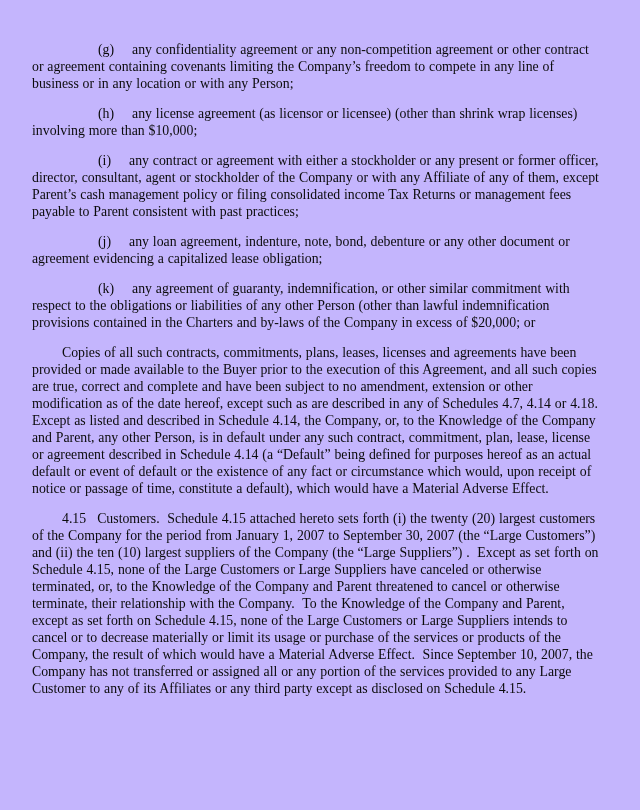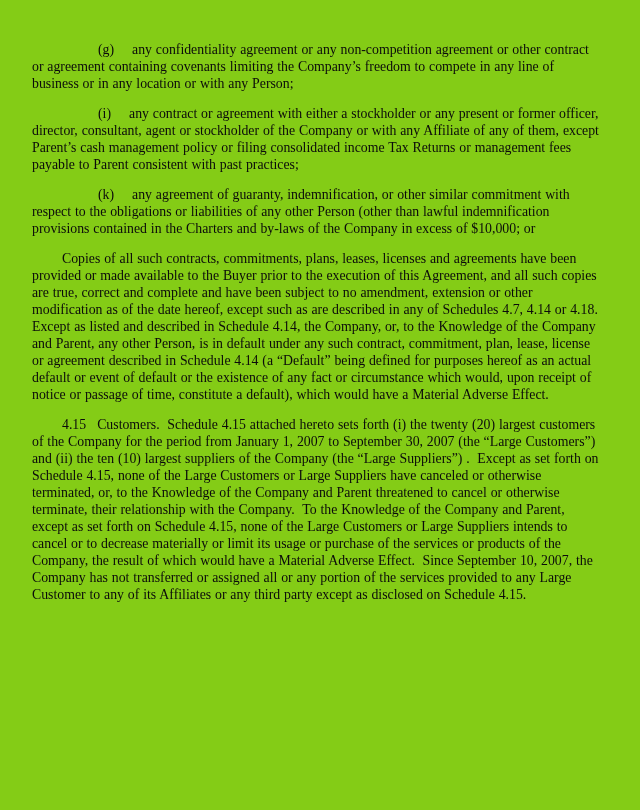--- a/index.html
+++ b/index.html
@@ -12,21 +12,21 @@
     height: 810px;
     overflow: hidden;
     font-family: "Liberation Serif", "DejaVu Serif", serif;
     color: #0b0b0b;
   }
   .page {
     box-sizing: border-box;
     width: 640px;
     height: 810px;
     padding: 41px 36px 0 32px;
-    background: #84cc16;
+    background: #c4b5fd;
   }
   .doc p {
     margin: 0 0 13px 0;
     font-size: 13.8px;
     line-height: 17px;
     text-align: left;
     word-spacing: 0.4px;
   }
   p.sub { text-indent: 66px; }
   p.body, p.section { text-indent: 30px; }
@@ -37,18 +37,20 @@
     text-decoration-thickness: 1px;
     text-underline-offset: 2px;
   }
 </style>
 </head>
 <body>
 
 <div class="page">
   <div class="doc">
       <p class="sub"><span>(g)</span><span class="tab"></span><span>any confidentiality agreement or any non-competition agreement or other contract or agreement containing covenants limiting the Company’s freedom to compete in any line of business or in any location or with any Person;</span></p>
+      <p class="sub"><span>(h)</span><span class="tab"></span><span>any license agreement (as licensor or licensee) (other than shrink wrap licenses) involving more than $10,000;</span></p>
       <p class="sub"><span>(i)</span><span class="tab"></span><span>any contract or agreement with either a stockholder or any present or former officer, director, consultant, agent or stockholder of the Company or with any Affiliate of any of them, except Parent’s cash management policy or filing consolidated income Tax Returns or management fees payable to Parent consistent with past practices;</span></p>
-      <p class="sub"><span>(k)</span><span class="tab"></span><span>any agreement of guaranty, indemnification, or other similar commitment with respect to the obligations or liabilities of any other Person (other than lawful indemnification provisions contained in the Charters and by-laws of the Company in excess of $10,000; or</span></p>
+      <p class="sub"><span>(j)</span><span class="tab"></span><span>any loan agreement, indenture, note, bond, debenture or any other document or agreement evidencing a capitalized lease obligation;</span></p>
+      <p class="sub"><span>(k)</span><span class="tab"></span><span>any agreement of guaranty, indemnification, or other similar commitment with respect to the obligations or liabilities of any other Person (other than lawful indemnification provisions contained in the Charters and by-laws of the Company in excess of $20,000; or</span></p>
       <p class="body"><span>Copies of all such contracts, commitments, plans, leases, licenses and agreements have been provided or made available to the Buyer prior to the execution of this Agreement, and all such copies are true, correct and complete and have been subject to no amendment, extension or other modification as of the date hereof, except such as are described in any of </span><span class="u">Schedules 4.7, 4.14</span><span> or </span><span class="u">4.18</span><span>.&nbsp; Except as listed and described in </span><span class="u">Schedule 4.14</span><span>, the Company, or, to the Knowledge of the Company and Parent, any other Person, is in default under any such contract, commitment, plan, lease, license or agreement described in </span><span class="u">Schedule 4.14</span><span> (a “</span><span class="u">Default</span><span>” being defined for purposes hereof as an actual default or event of default or the existence of any fact or circumstance which would, upon receipt of notice or passage of time, constitute a default), which would have a Material Adverse Effect.</span></p>
       <p class="section"><span>4.15</span><span class="tab"></span><span class="u">Customers</span><span>.&nbsp; </span><span class="u">Schedule 4.15</span><span> attached hereto sets forth (i) the twenty (20) largest customers of the Company for the period from January 1, 2007 to September 30, 2007 (the “</span><span class="u">Large Customers</span><span>”) and (ii) the ten (10) largest suppliers of the Company (the “</span><span class="u">Large Suppliers</span><span>”) .&nbsp; Except as set forth on </span><span class="u">Schedule 4.15</span><span>, none of the Large Customers or Large Suppliers have canceled or otherwise terminated, or, to the Knowledge of the Company and Parent threatened to cancel or otherwise terminate, their relationship with the Company.&nbsp; To the Knowledge of the Company and Parent, except as set forth on </span><span class="u">Schedule 4.15</span><span>, none of the Large Customers or Large Suppliers intends to cancel or to decrease materially or limit its usage or purchase of the services or products of the Company, the result of which would have a Material Adverse Effect.&nbsp; Since September 10, 2007, the Company has not transferred or assigned all or any portion of the services provided to any Large Customer to any of its Affiliates or any third party except as disclosed on </span><span class="u">Schedule 4.15</span><span>.</span></p>
     </div>
 </div>
 
 </body></html>

